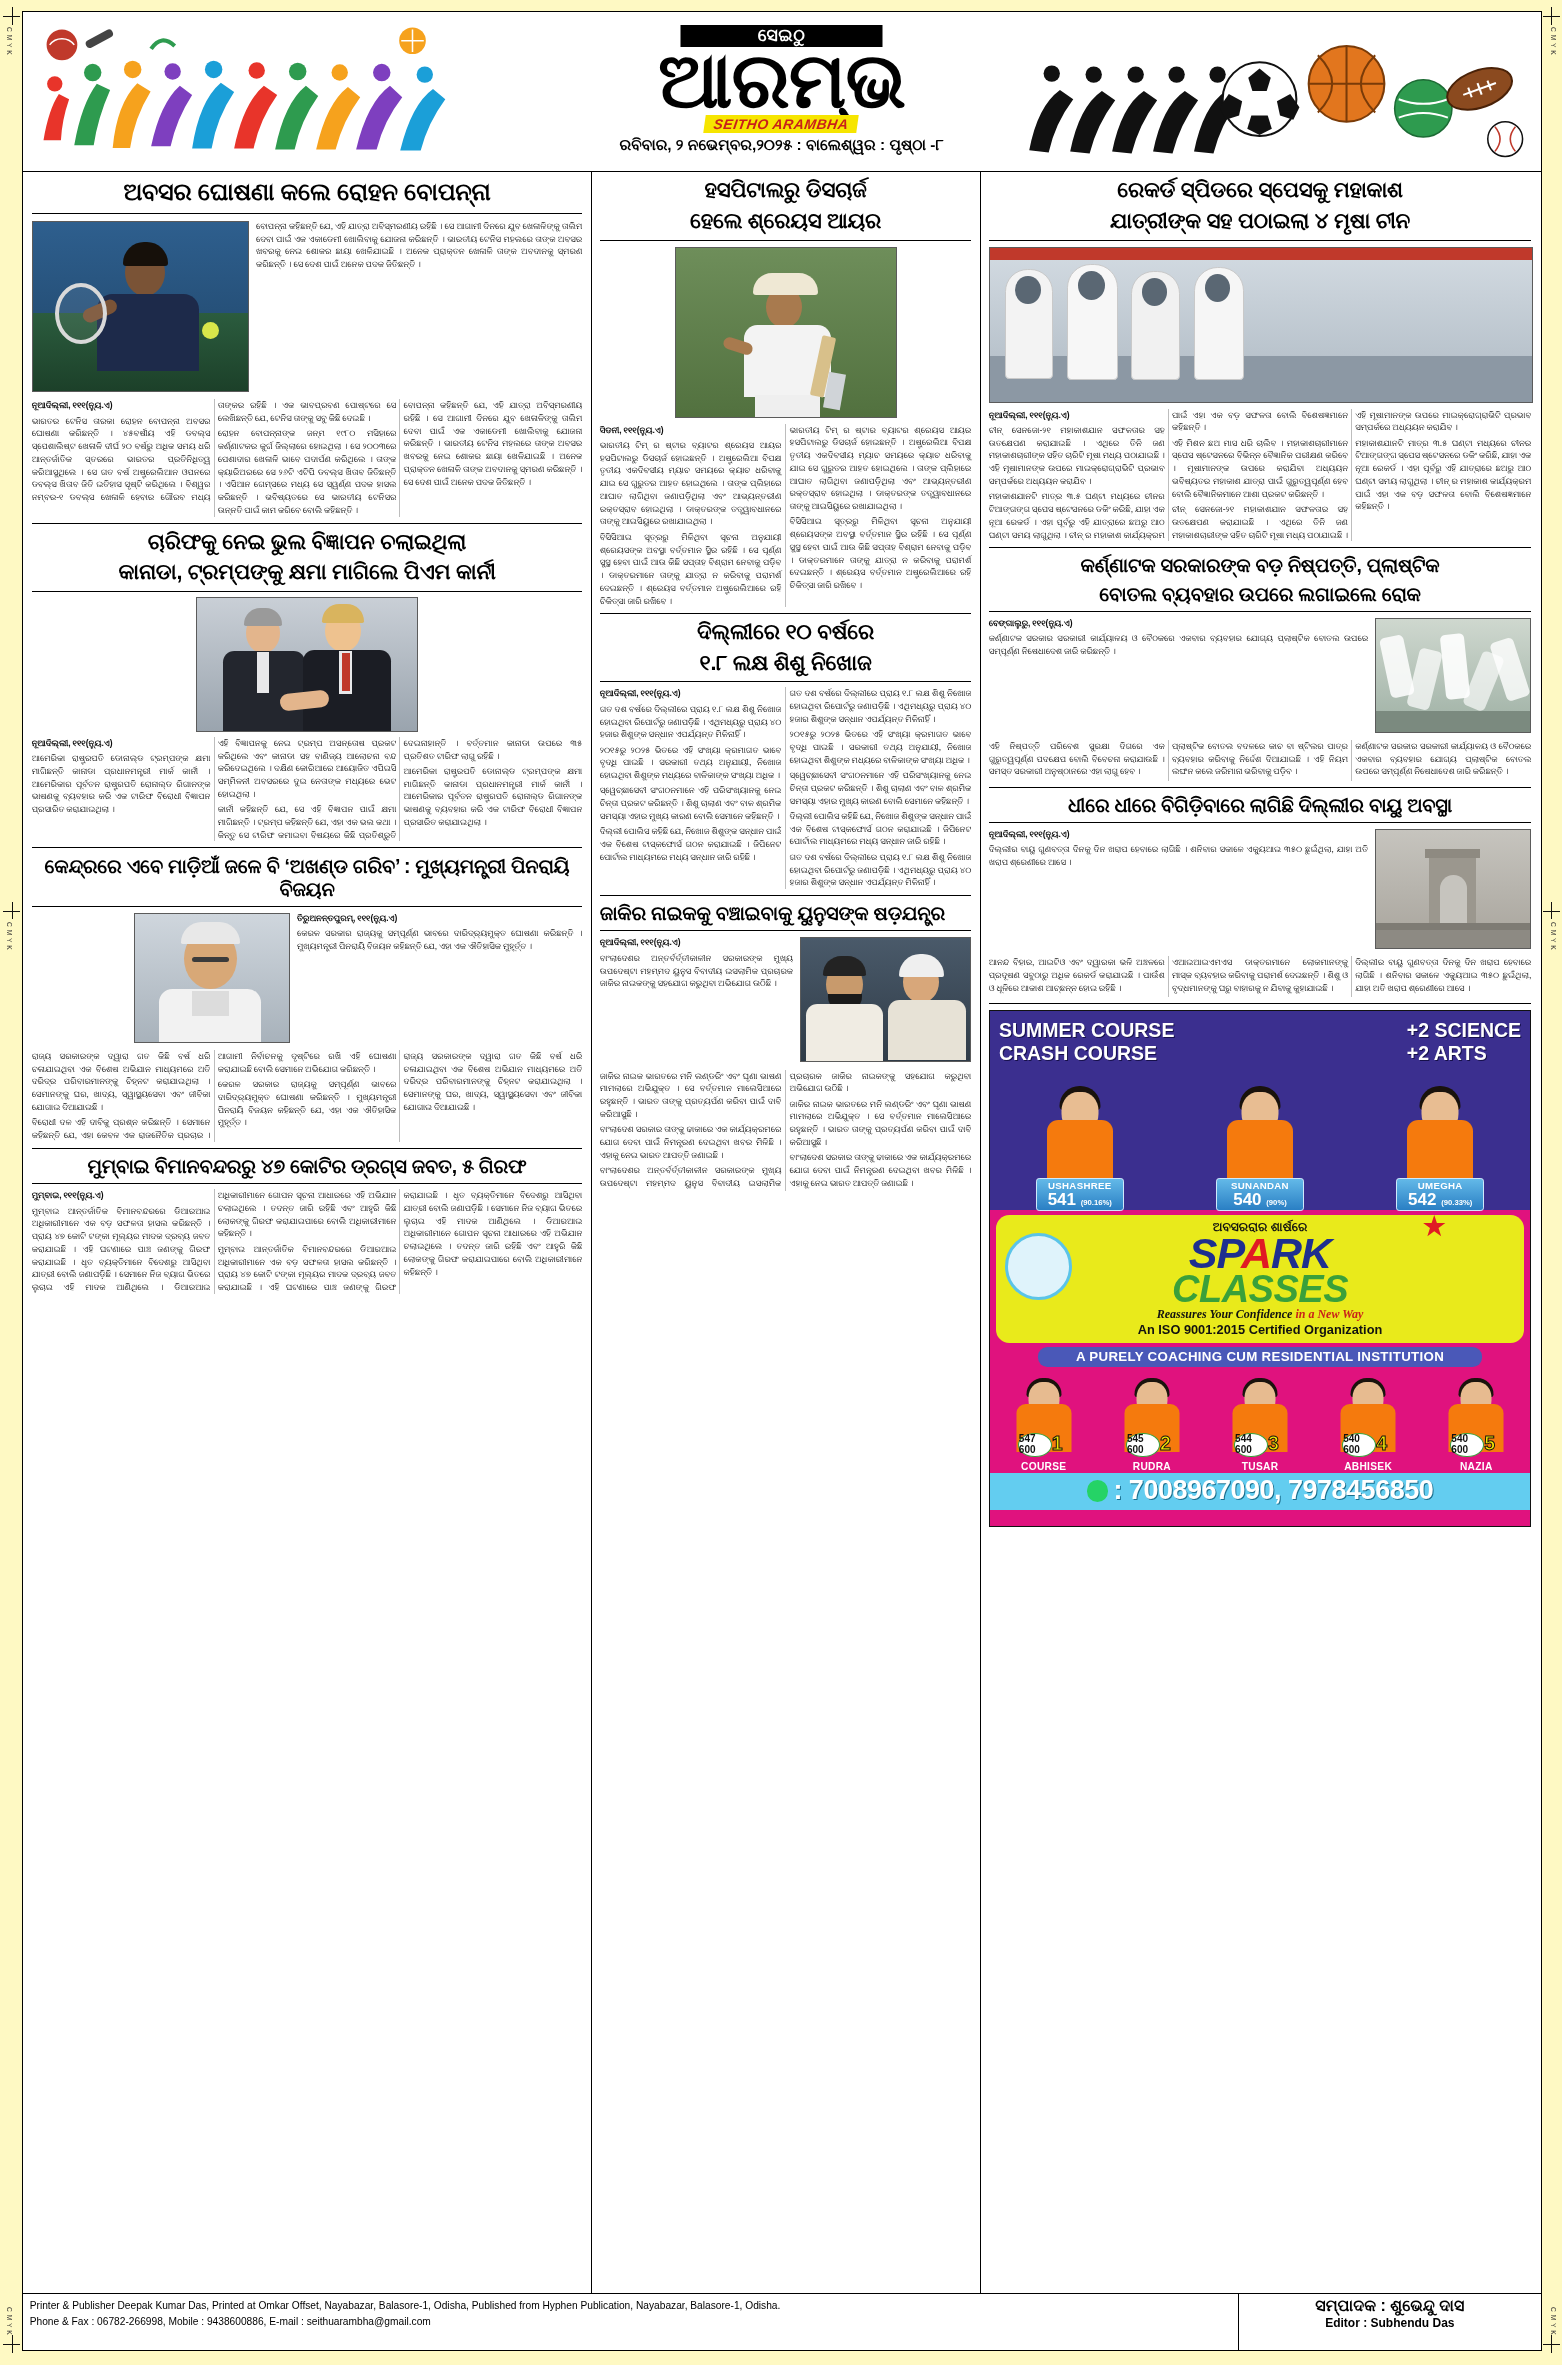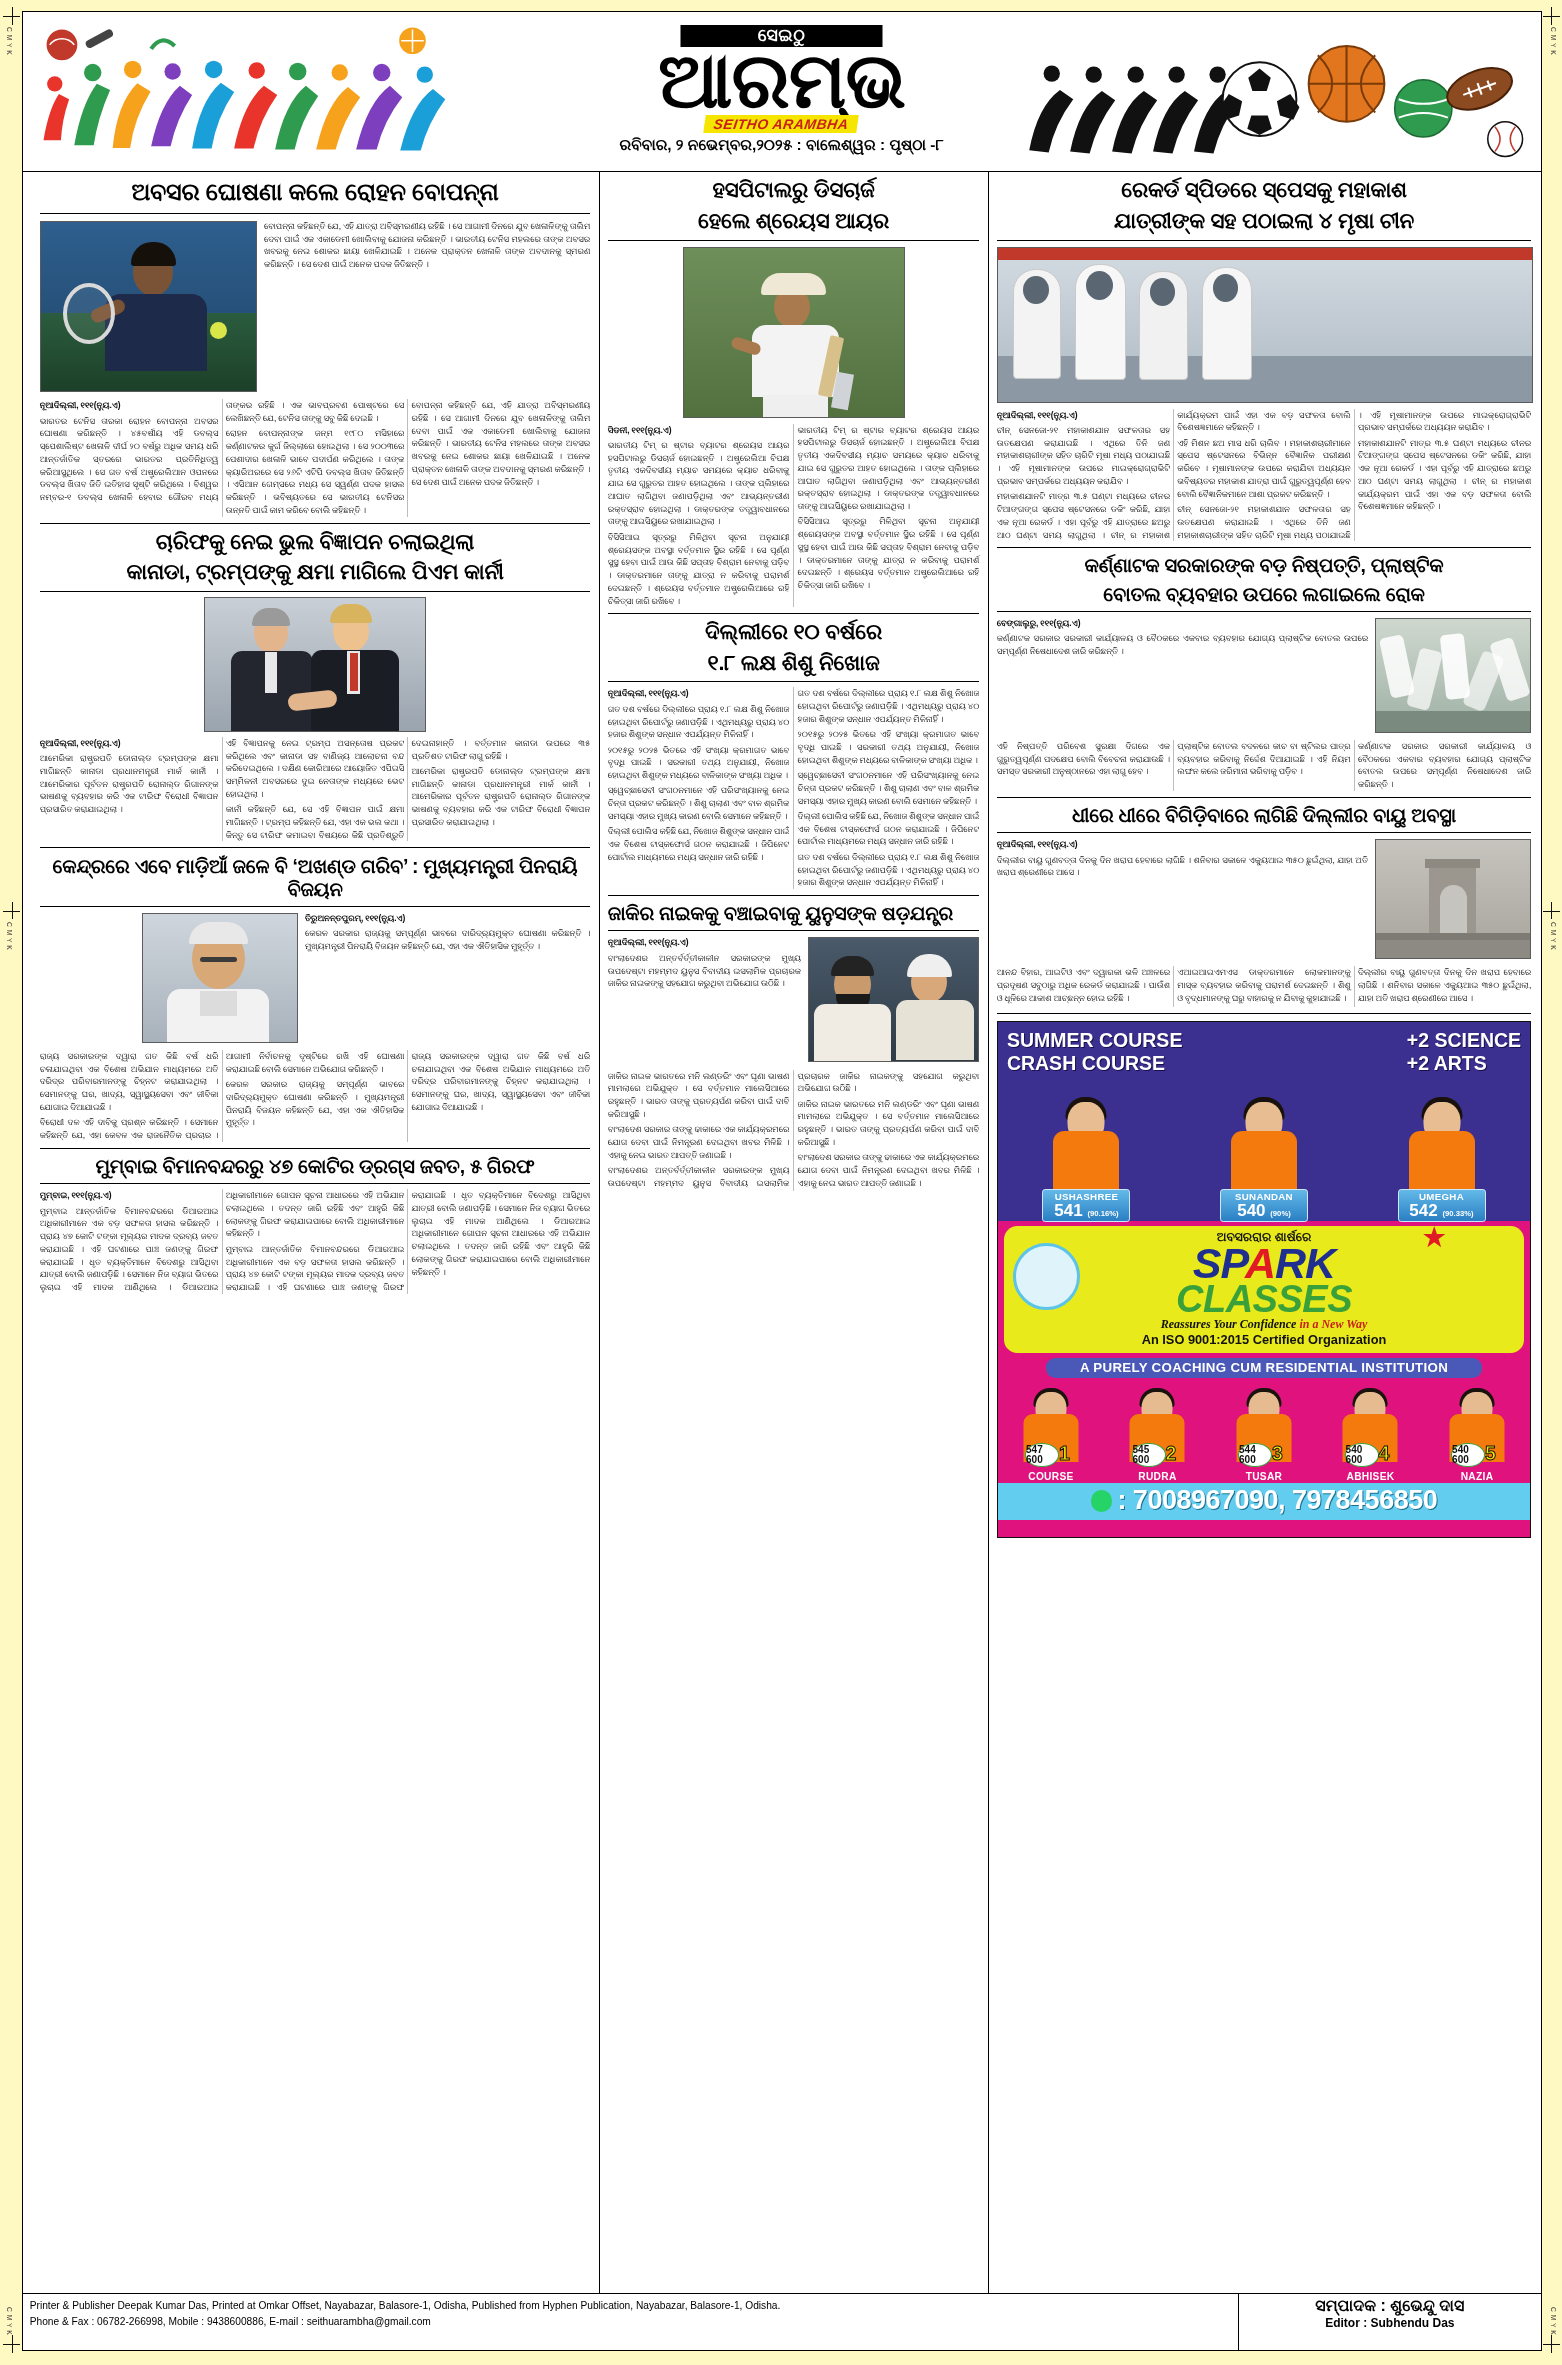--- a/index.html
+++ b/index.html
@@ -78,21 +78,21 @@
   .mh-dateline{
     font-size:15.4px;font-weight:bold;margin-top:3.1px;letter-spacing:0px;
   }
 
   
   .body-wrap{
     position:absolute;left:0;right:0;top:159px;bottom:57px;
     display:flex;
   }
   .col{box-sizing:border-box;position:relative;}
-  .col-a{width:569px;padding:7.2px 8.2px 0 9.2px;border-right:1px solid #000;margin-left:8px;}
+  .col-a{width:569px;padding:7.2px 8.2px 0 9.2px;border-right:1px solid #000;}
   .col-b{width:389px;padding:7.2px 8.2px 0 8.2px;border-right:1px solid #000;}
   .col-c{flex:1;padding:7.2px 9.2px 0 8.2px;}
 
   
   h2.hl{
     margin:0 0 5.1px 0;text-align:center;font-weight:bold;
     line-height:1.18;letter-spacing:-0.3px;
   }
   .hl-xl{font-size:24px;}
   .hl-lg{font-size:21.5px;}

